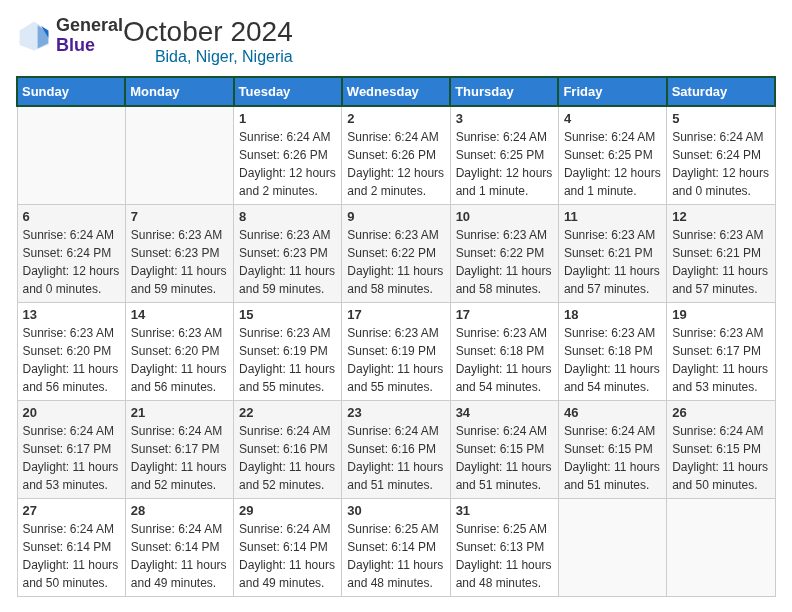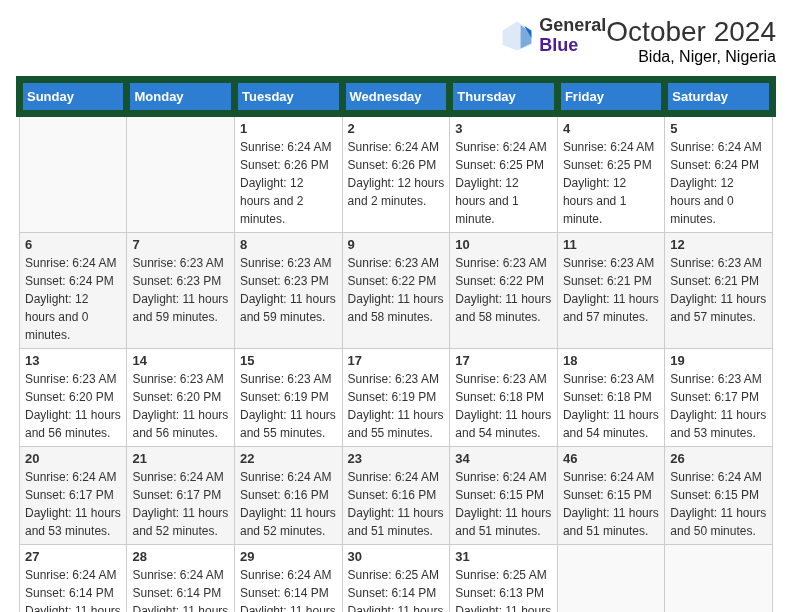--- a/index.html
+++ b/index.html
@@ -5,21 +5,21 @@
     * { box-sizing: border-box; margin: 0; padding: 0; }
     body {
       font-family: Arial, sans-serif;
       background: #fff;
       width: 792px;
       min-height: 612px;
       padding: 16px;
     }
     .header {
       display: flex;
-      justify-content: flex-end;
+      justify-content: flex-start;
       align-items: flex-start;
       margin-bottom: 10px;
     }
     .logo {
       display: flex;
       align-items: center;
       gap: 4px;
     }
     .logo-text {
       display: flex;
@@ -43,35 +43,35 @@
     .title-block {
       text-align: right;
     }
     .month-title {
       font-size: 28px;
       font-weight: 300;
       color: #333;
     }
     .location-title {
       font-size: 16px;
-      color: #000000;
+      color: #0369a1;
     }
     .calendar {
       width: 100%;
       border-collapse: collapse;
       border: 1px solid #ccc;
     }
     .calendar th {
       background: #2d7dd2;
       color: #fff;
       font-size: 13px;
       font-weight: bold;
       padding: 6px 4px;
       text-align: left;
-      border: 7px solid #14532d;
+      border: 2px solid #14532d;
     }
     .calendar td {
       vertical-align: top;
       border: 1px solid #ccc;
       padding: 4px 5px;
       font-size: 11px;
       color: #333;
       background: #fff;
       width: 108px;
       min-height: 80px;

